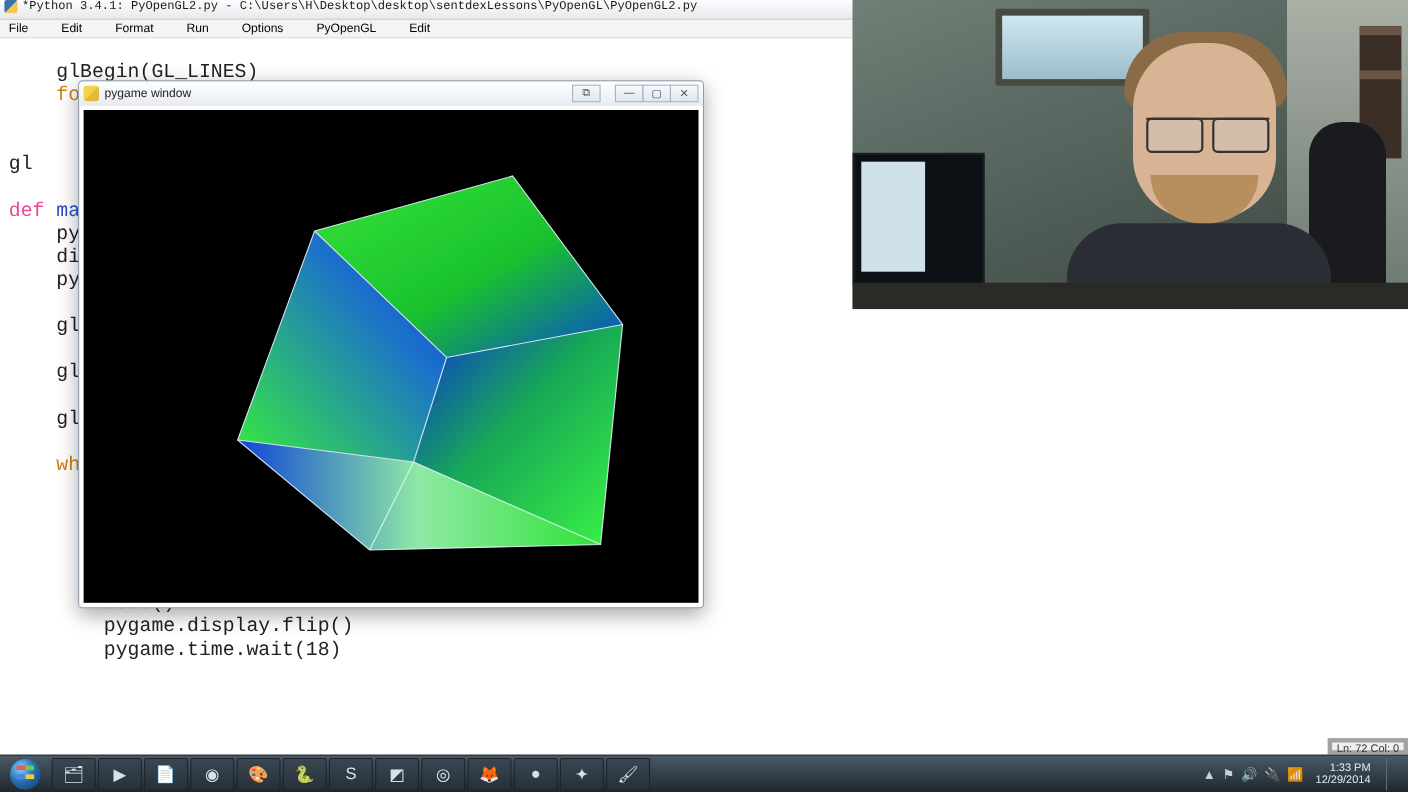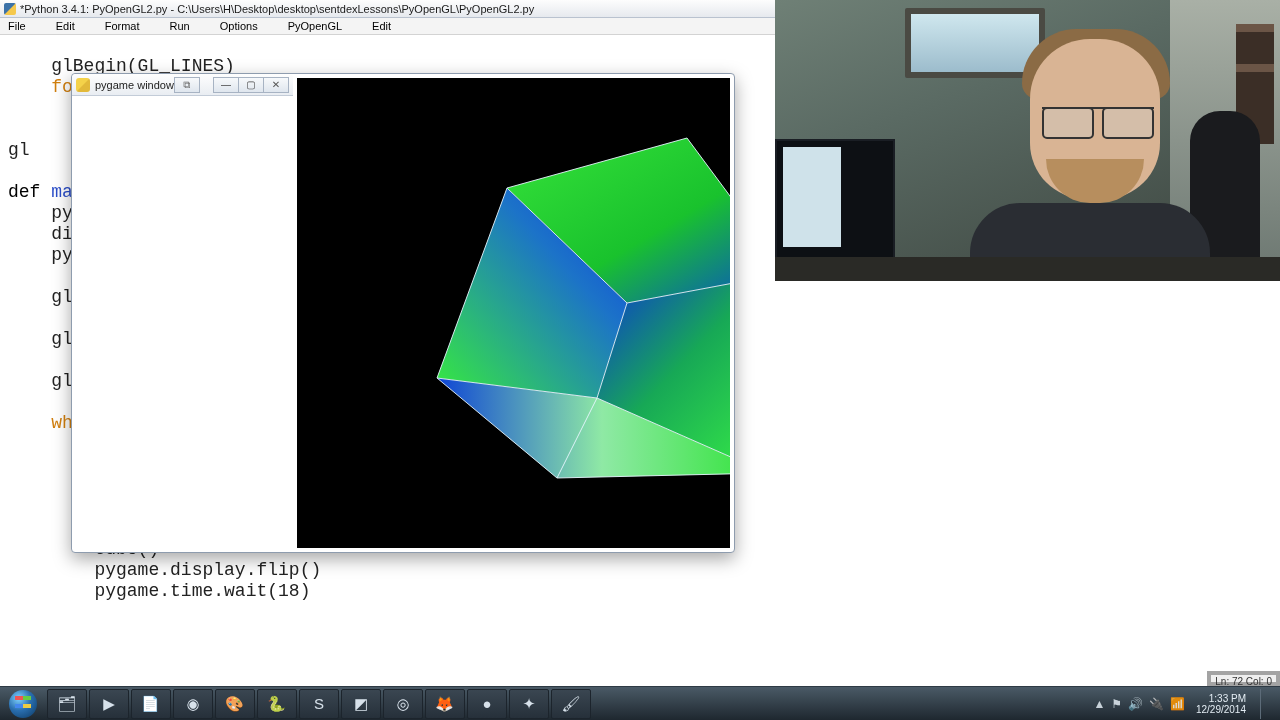--- a/index.html
+++ b/index.html
@@ -15,42 +15,42 @@
   .editor-window {
     position: absolute; left: 0; top: 0; width: 1280px; height: 686px;
     background: #fff;
     box-shadow: 0 0 6px rgba(0,0,0,.4);
     display: flex; flex-direction: column;
   }
   .editor-titlebar {
     height: 18px;
     background: linear-gradient(#fdfdfd,#e6e9ee);
     border-bottom: 1px solid #b9c2cf;
-    display: flex; align-items: center;
-    padding: 0 4px; font-size: 11px; color:#1a1a1a;
+    display: flex; align-items: flex-start;
+    padding: 0 4px; font-size: 11px; color:#1a1a1a;font-family:Liberation Mono, monospace;
   }
   .editor-titlebar .py-icon {
     width:12px;height:12px;margin-right:4px;
     background:linear-gradient(135deg,#3c72a8 48%,#f5c84c 52%);
     border-radius:2px;
   }
   .editor-menubar {
     height: 17px; background:#f4f4f4; border-bottom:1px solid #d3d3d3;
     display:flex; align-items:center; padding:0 2px; font-size:11px;
     gap:18px;
   }
   .editor-menubar .mitem { padding:1px 6px; cursor:default; }
   .editor-body {
     flex:1; background:#fff; position:relative;
     font-family: "Courier New", monospace; font-size:18px; line-height:21px;
     color:#222; padding: 0 8px;
     white-space: pre;
   }
   .editor-body .kw { color:#d17f0e; }
-  .editor-body .defkw { color:#000000; }
+  .editor-body .defkw { color:#ec4899; }
   .editor-body .fn { color:#2b4ec9; }
   .editor-statusbar {
     position:absolute; right:0; bottom:0; height:15px;
     background:#efefef; border:4px solid #a3a3a3;
     font-size:10px; color:#333; padding:0 4px; line-height:14px;
   }
 
   
   .webcam {
     position:absolute; top:0; right:0; width:505px; height:281px;
@@ -110,24 +110,24 @@
     position:absolute; left:20px; top:182px; width:240px; height:110px;
     background:#2a2d33; border-radius:50px 50px 0 0;
   }
   .webcam .chair{
     position:absolute; right:20px; bottom:0; width:70px; height:170px;
     background:#1a1b1e; border-radius:30px 30px 6px 6px;
   }
 
   
   .pygame-window{
-    position:absolute; left:71px; top:73px; width:664px; height:480px;
+    position:absolute; left:71px; top:73px; width:569px; height:480px;
     background:#fff; border:1px solid #8e9cae; border-radius:4px;
     box-shadow:0 6px 18px rgba(0,0,0,.35);
-    display:flex; flex-direction:row;
+    display:flex; flex-direction:column;
   }
   .pg-titlebar{
     height:22px; display:flex; align-items:center; justify-content:space-between;
     background:linear-gradient(#fefefe,#e9edf2);
     border-bottom:1px solid #c3ccd8;
     border-radius:4px 4px 0 0;
     padding:0 4px; font-size:11px; color:#222;
   }
   .pg-titlebar .left{display:flex;align-items:center;gap:5px;}
   .pg-titlebar .snake-icon{

